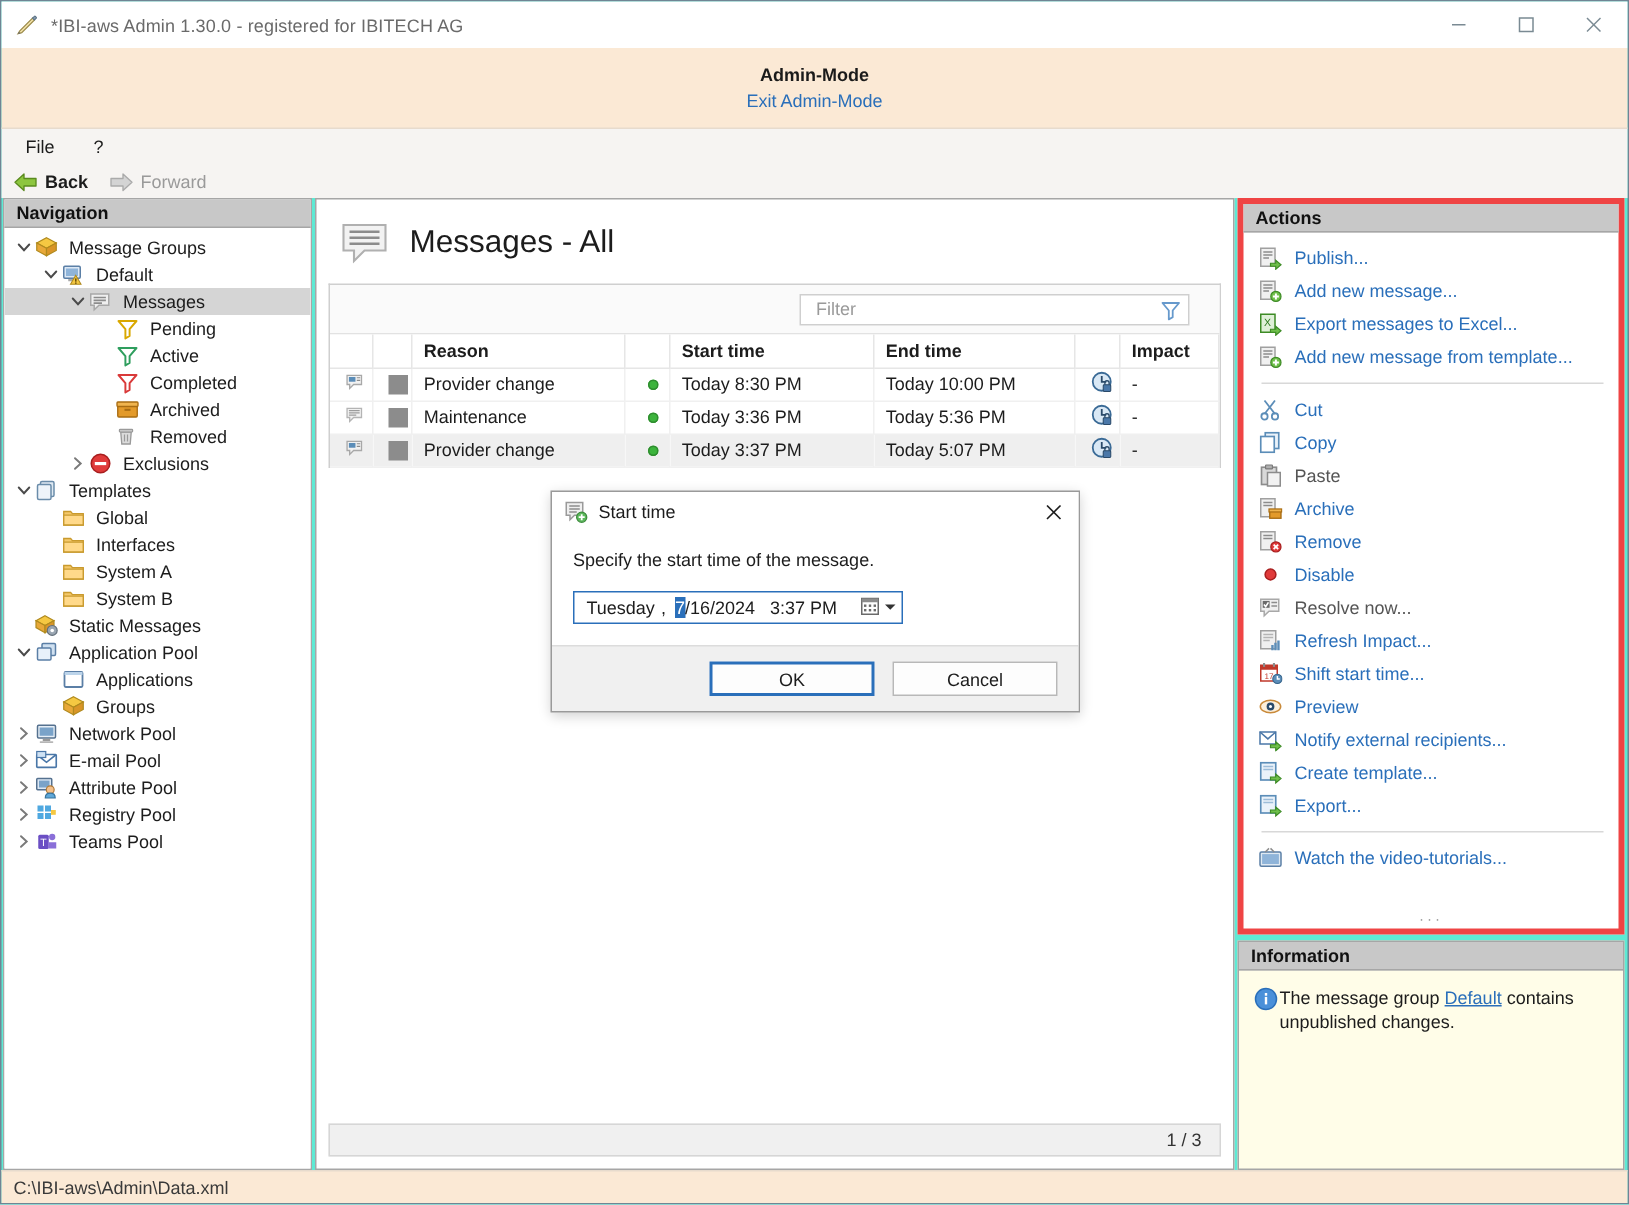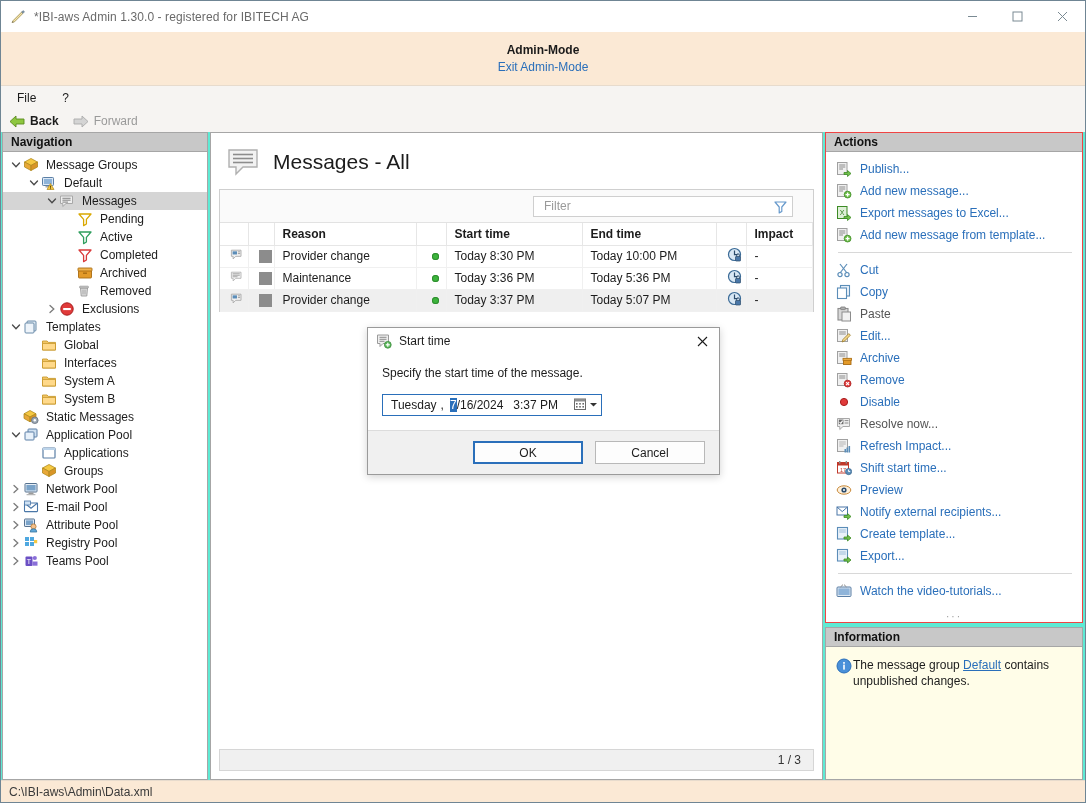--- a/index.html
+++ b/index.html
@@ -177,21 +177,21 @@
     display:flex; align-items:center; justify-content:flex-end;
     padding-right:12px; font-size:12px; color:#333;
   }
 
   
   .right {
     width:258px; min-width:258px; display:flex; flex-direction:column;
     margin-right:2px;
   }
   .actions-box {
-    border:1px solid #ef4444; background:#fff;
+    border:4px solid #ef4444; background:#fff;
     display:flex; flex-direction:column;
     height:491px; min-height:491px;
   }
   .actions-list { flex:1; overflow:hidden; padding-top:6px; }
   .act {
     height:22px; display:flex; align-items:center; gap:7px;
     padding-left:10px; cursor:pointer; white-space:nowrap;
   }
   .act .aico { width:17px; height:17px; flex:none; position:relative; }
   .act .albl { font-size:12px; color:#2a6fba; line-height:22px; }
@@ -785,31 +785,20 @@
             <div class="act disabled">
               <span class="aico"><svg width="16" height="16" viewBox="0 0 16 16">
                   <rect x="2" y="2.5" width="10" height="11.5" fill="#d8d8d8" stroke="#8c8c8c" stroke-width="1.1"></rect>
                   <rect x="4.7" y="1" width="4.6" height="2.6" rx="0.5" fill="#b0b0b0" stroke="#7a7a7a" stroke-width="0.8"></rect>
                   <rect x="6" y="6" width="8.5" height="9" fill="#f2f2f2" stroke="#8c8c8c" stroke-width="1"></rect>
                 </svg></span>
               <span class="albl">Paste</span>
             </div>
             <div class="act">
               <span class="aico"><svg width="16" height="16" viewBox="0 0 16 16">
-                  <rect x="1.5" y="1.5" width="10" height="12" fill="#f0f0f0" stroke="#a0a0a0" stroke-width="1"></rect>
-                  <g stroke="#8c8c8c" stroke-width="1">
-                    <line x1="3.2" y1="4" x2="9.8" y2="4"></line>
-                    <line x1="3.2" y1="6" x2="9.8" y2="6"></line>
-                  </g>
-                  <path d="M6 14 l1-2.6 L12.8 5.6 l1.6 1.6 L8.6 13 z" fill="#f5d88a" stroke="#9a7a2a" stroke-width="0.8"></path>
-                </svg></span>
-              <span class="albl">Edit...</span>
-            </div>
-            <div class="act">
-              <span class="aico"><svg width="16" height="16" viewBox="0 0 16 16">
                   <rect x="1.5" y="1.5" width="9.5" height="12" fill="#f0f0f0" stroke="#a0a0a0" stroke-width="1"></rect>
                   <g stroke="#8c8c8c" stroke-width="1">
                     <line x1="3.2" y1="4" x2="9.3" y2="4"></line>
                     <line x1="3.2" y1="6" x2="9.3" y2="6"></line>
                   </g>
                   <rect x="7.5" y="9" width="7.5" height="5.5" fill="#e39a2a" stroke="#a86c12" stroke-width="0.9"></rect>
                   <rect x="7" y="8.3" width="8.5" height="2" fill="#f0b44e" stroke="#a86c12" stroke-width="0.8"></rect>
                 </svg></span>
               <span class="albl">Archive</span>
             </div>

